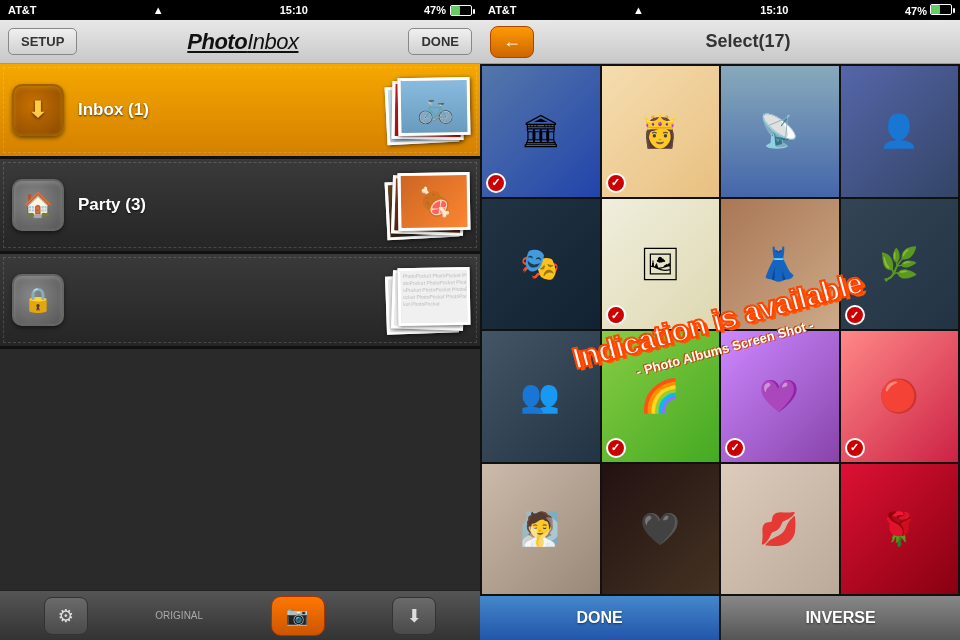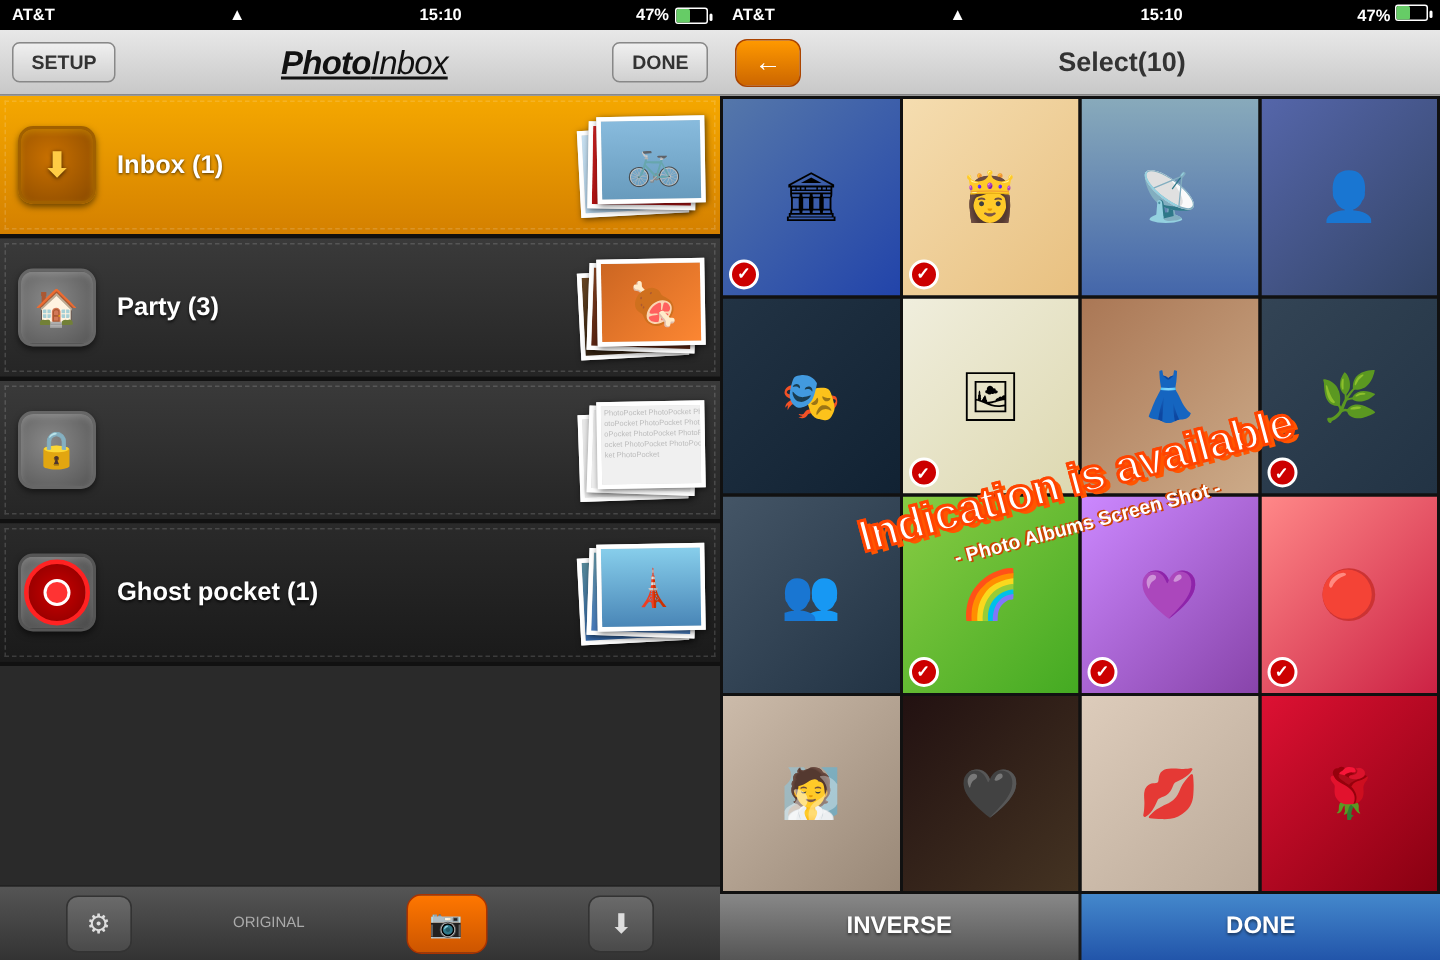--- a/index.html
+++ b/index.html
@@ -472,43 +472,20 @@
           </div>
           <div class="photo-card" style="transform:rotate(-1deg); top:0; right:0; z-index:3;">
             <div style="width:70px;height:55px;background:#f0f0f0; overflow:hidden; display:flex; flex-wrap:wrap; align-items:flex-start; padding:2px;">
               <span style="font-size:5px; color:#bbb; line-height:1.4; word-break:break-all;">PhotoPocket PhotoPocket PhotoPocket PhotoPocket PhotoPocket PhotoPocket PhotoPocket PhotoPocket PhotoPocket PhotoPocket</span>
             </div>
           </div>
         </div>
       </div>
     </div>
 
-    <div class="pocket-item ghost">
-      <div class="pocket-icon ghost-icon">
-        <div style="width:44px;height:44px;background:radial-gradient(circle,#cc0000,#880000);border-radius:50%;border:3px solid #ff2222;display:flex;align-items:center;justify-content:center;">
-          <div style="width:18px;height:18px;background:#ff3333;border-radius:50%;border:2px solid #fff;"></div>
-        </div>
-      </div>
-      <span class="pocket-label">Ghost pocket (1)</span>
-      <div class="pocket-photos">
-        <div class="photo-stack">
-          <div class="photo-card" style="transform:rotate(-3deg); top:8px; right:12px; z-index:1;">
-            <div style="width:70px;height:55px;background:linear-gradient(to bottom,#558899,#3366aa);"></div>
-          </div>
-          <div class="photo-card" style="transform:rotate(2deg); top:4px; right:6px; z-index:2;">
-            <div style="width:70px;height:55px;background:linear-gradient(to bottom,#6699aa,#4477bb);"></div>
-          </div>
-          <div class="photo-card" style="transform:rotate(-1deg); top:0; right:0; z-index:3;">
-            <div style="width:70px;height:55px;background:linear-gradient(to bottom,#87ceeb,#4682b4);display:flex;align-items:center;justify-content:center;">
-              <span style="font-size:24px; color:#886633;">🗼</span>
-            </div>
-          </div>
-        </div>
-      </div>
-    </div>
 
 
   </div>
 
   <div class="bottom-toolbar">
     <div class="toolbar-btn">
       <span>⚙</span>
     </div>
     <div class="toolbar-center">
       <span class="toolbar-label">ORIGINAL</span>
@@ -534,21 +511,21 @@
       <div class="battery-icon">
         <div class="battery-fill"></div>
       </div>
     </div>
   </div>
 
   <div class="right-header">
     <div class="back-btn">
       <span>←</span>
     </div>
-    <div class="right-title">Select(10)</div>
+    <div class="right-title">Select(17)</div>
   </div>
 
   <div class="photo-grid">
 
     <div class="grid-cell">
       <div class="grid-cell-inner gc1" style="background:linear-gradient(135deg,#5577aa,#2244aa);display:flex;align-items:center;justify-content:center;">
         <span style="font-size:32px;">🏛</span>
       </div>
       <div class="check-badge">✓</div>
     </div>
@@ -642,17 +619,17 @@
         Indication is available
       </span>
       <span class="overlay-sub" style="font-size:13px;font-weight:bold;color:#fff;text-shadow:1px 1px 0 #cc4400,-1px -1px 0 #cc4400;display:block;text-align:center;">
         - Photo Albums Screen Shot -
       </span>
     </div>
 
   </div>
 
   <div class="right-bottom">
+    <div class="right-bottom-btn done-btn">DONE</div>
     <div class="right-bottom-btn inverse-btn">INVERSE</div>
-    <div class="right-bottom-btn done-btn">DONE</div>
   </div>
 
 </div>
 
 </body></html>

